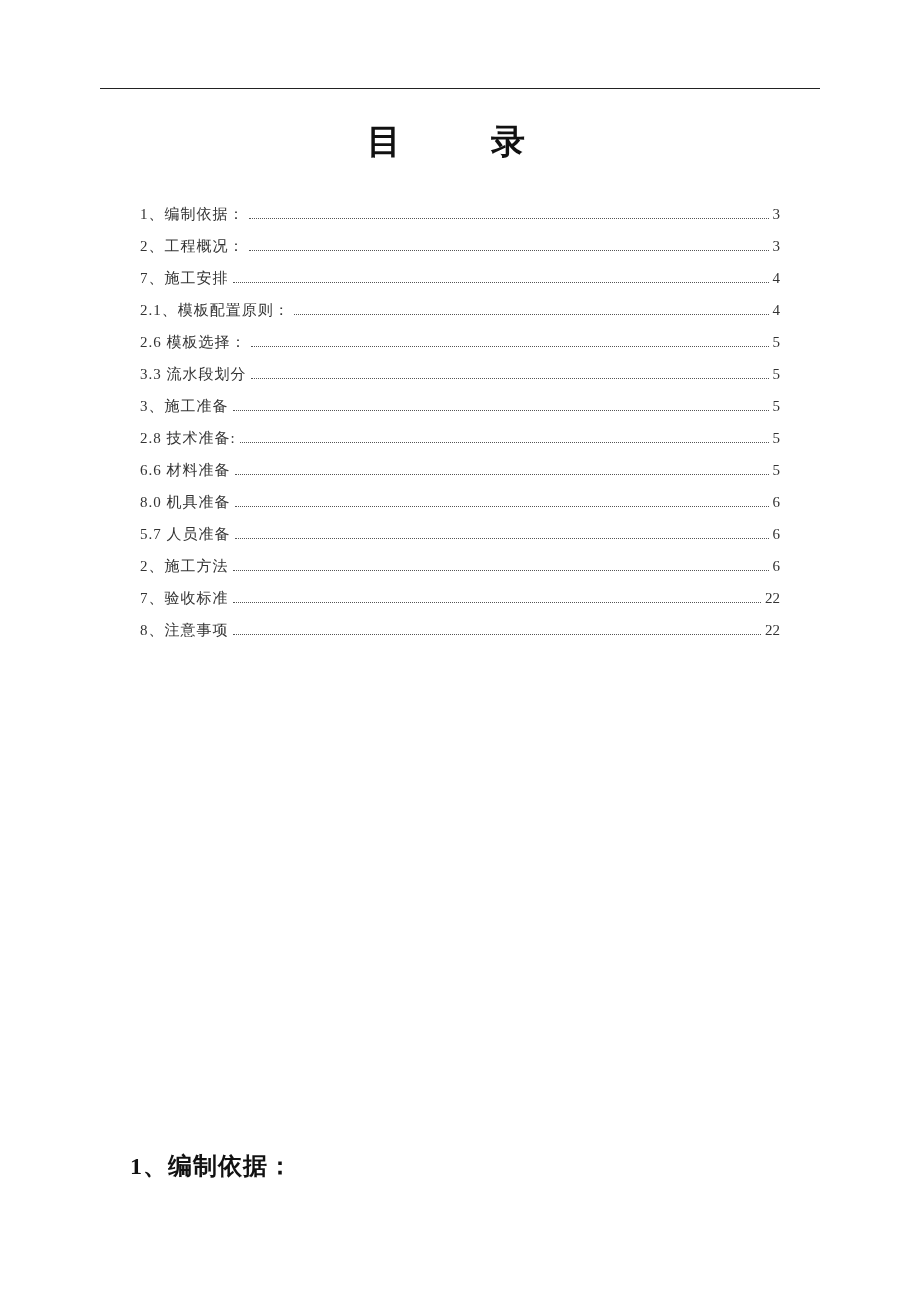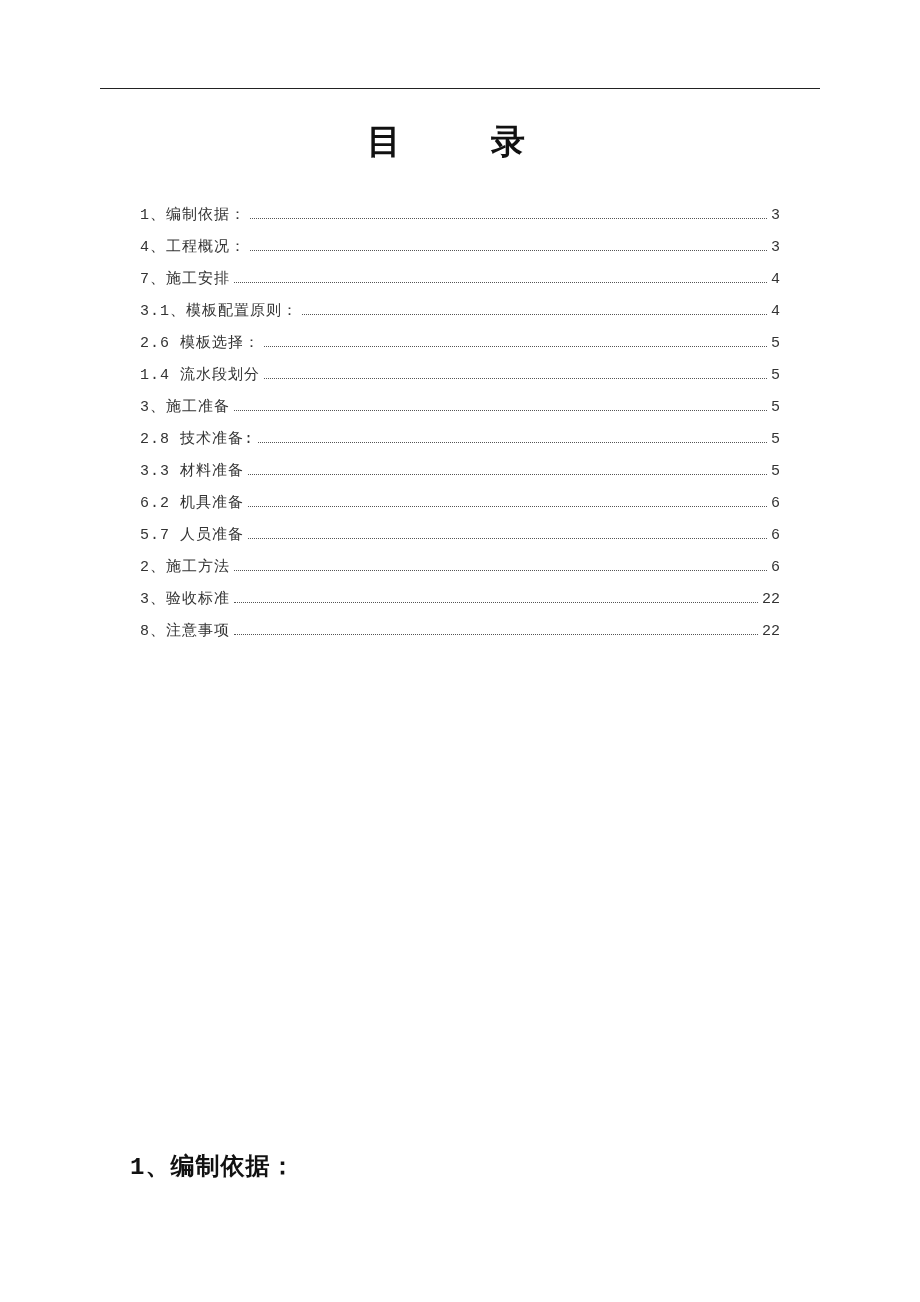--- a/index.html
+++ b/index.html
@@ -11,21 +11,20 @@
     width: 920px;
     height: 1302px;
     box-sizing: border-box;
   }
   .page {
     width: 920px;
     height: 1302px;
     padding: 88px 100px 60px 100px;
     box-sizing: border-box;
     position: relative;
-    font-family: Liberation Mono, monospace;
   }
   .topline {
     border-top: 1.5px solid #222;
     margin: 0 0 30px 0;
   }
   .title {
     text-align: center;
     font-size: 34px;
     font-weight: bold;
     letter-spacing: 28px;
@@ -76,76 +75,76 @@
 
   <div class="title">目　录</div>
 
   <div class="toc" id="toc">
       <div class="toc-row">
         <span class="toc-label">1、编制依据：</span>
         <span class="toc-leader"></span>
         <span class="toc-page">3</span>
       </div>
       <div class="toc-row">
-        <span class="toc-label">4、工程概况：</span>
+        <span class="toc-label">2、工程概况：</span>
         <span class="toc-leader"></span>
         <span class="toc-page">3</span>
       </div>
       <div class="toc-row">
         <span class="toc-label">7、施工安排</span>
         <span class="toc-leader"></span>
         <span class="toc-page">4</span>
       </div>
       <div class="toc-row">
-        <span class="toc-label">3.1、模板配置原则：</span>
+        <span class="toc-label">2.1、模板配置原则：</span>
         <span class="toc-leader"></span>
         <span class="toc-page">4</span>
       </div>
       <div class="toc-row">
         <span class="toc-label">2.6 模板选择：</span>
         <span class="toc-leader"></span>
         <span class="toc-page">5</span>
       </div>
       <div class="toc-row">
-        <span class="toc-label">1.4 流水段划分</span>
+        <span class="toc-label">3.3 流水段划分</span>
         <span class="toc-leader"></span>
         <span class="toc-page">5</span>
       </div>
       <div class="toc-row">
         <span class="toc-label">3、施工准备</span>
         <span class="toc-leader"></span>
         <span class="toc-page">5</span>
       </div>
       <div class="toc-row">
         <span class="toc-label">2.8 技术准备:</span>
         <span class="toc-leader"></span>
         <span class="toc-page">5</span>
       </div>
       <div class="toc-row">
-        <span class="toc-label">3.3 材料准备</span>
+        <span class="toc-label">6.6 材料准备</span>
         <span class="toc-leader"></span>
         <span class="toc-page">5</span>
       </div>
       <div class="toc-row">
-        <span class="toc-label">6.2 机具准备</span>
+        <span class="toc-label">8.0 机具准备</span>
         <span class="toc-leader"></span>
         <span class="toc-page">6</span>
       </div>
       <div class="toc-row">
         <span class="toc-label">5.7 人员准备</span>
         <span class="toc-leader"></span>
         <span class="toc-page">6</span>
       </div>
       <div class="toc-row">
         <span class="toc-label">2、施工方法</span>
         <span class="toc-leader"></span>
         <span class="toc-page">6</span>
       </div>
       <div class="toc-row">
-        <span class="toc-label">3、验收标准</span>
+        <span class="toc-label">7、验收标准</span>
         <span class="toc-leader"></span>
         <span class="toc-page">22</span>
       </div>
       <div class="toc-row">
         <span class="toc-label">8、注意事项</span>
         <span class="toc-leader"></span>
         <span class="toc-page">22</span>
       </div>
     </div>
 

